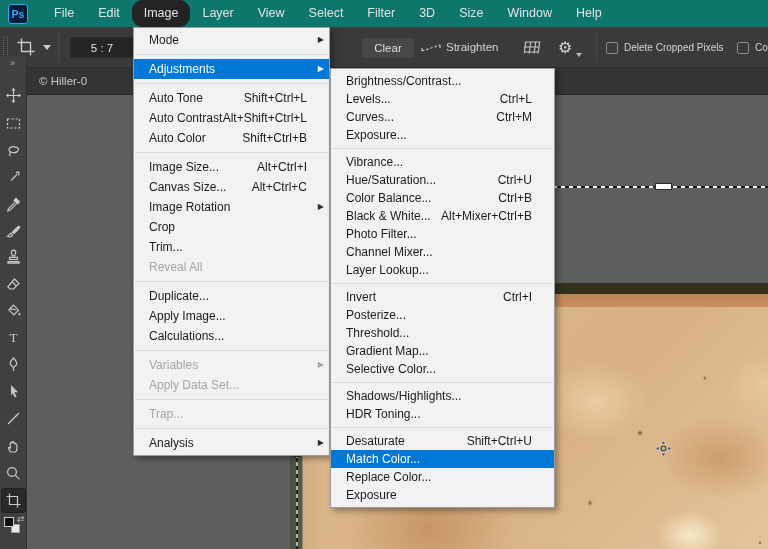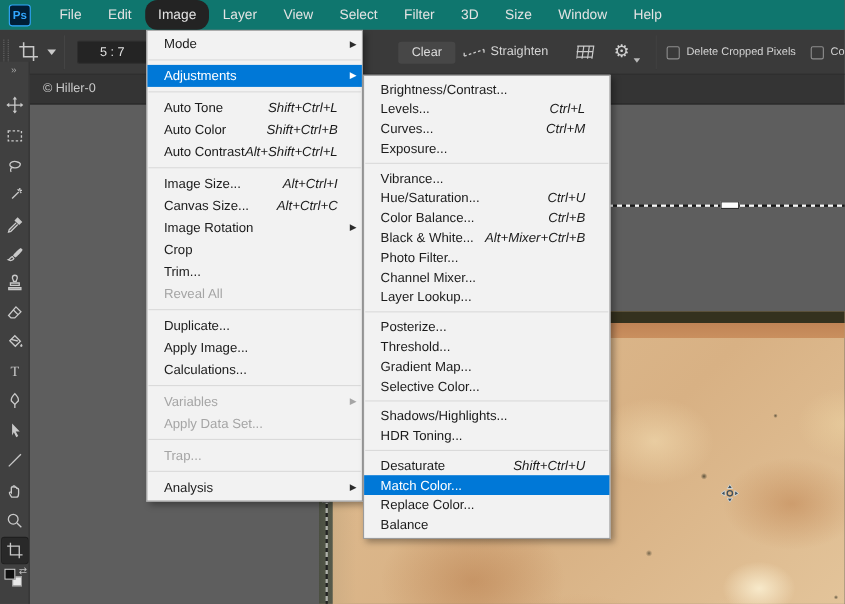--- a/index.html
+++ b/index.html
@@ -75,21 +75,21 @@
   #handle-left { left:293px; top:441px; width:7px; height:16px; }
   #crop-pivot { position:absolute; left:654px; top:439px; z-index:4; }
 
   
   .menu-panel { position:absolute; background:#f2f2f2; border:1px solid #9b9b9b; box-shadow:3px 3px 6px rgba(0,0,0,.35); }
   #image-menu { left:133px; top:27px; width:197px; padding:2px 0; z-index:40; }
   #adj-submenu { left:330px; top:68px; width:225px; padding:3px 0; z-index:41; }
   .menu-item { display:flex; align-items:center; padding:0 8px 0 15px; font-size:12px; color:#1b1b1b; position:relative; }
   #image-menu .menu-item { height:20px; }
   #adj-submenu .menu-item { height:18px; }
-  .mi-shortcut { margin-left:auto; padding-right:14px; white-space:nowrap;font-style:italic; }
+  .mi-shortcut { margin-left:auto; padding-right:14px; white-space:nowrap; }
   .mi-arrow { position:absolute; right:5px; top:50%; transform:translateY(-52%); font-size:8px; color:#2b2b2b; }
   .menu-item.highlighted { background:#0078d7; color:#fff; }
   .menu-item.highlighted .mi-arrow { color:#fff; }
   .menu-item.disabled { color:#a5a5a5;justify-content:center; }
   .menu-item.disabled .mi-arrow { color:#a5a5a5; }
   .menu-sep { height:1px; background:#dadada; margin:4px 1px; }
 </style>
 </head>
 <body>
 
@@ -271,27 +271,27 @@
       <span class="mi-label">Adjustments</span>
       <span class="mi-shortcut"></span>
       <span class="mi-arrow">▶</span>
     </div>
     <div class="menu-sep"></div>
     <div class="menu-item">
       <span class="mi-label">Auto Tone</span>
       <span class="mi-shortcut">Shift+Ctrl+L</span>
     </div>
     <div class="menu-item">
+      <span class="mi-label">Auto Contrast</span>
+      <span class="mi-shortcut">Alt+Shift+Ctrl+L</span>
+    </div>
+    <div class="menu-item">
       <span class="mi-label">Auto Color</span>
       <span class="mi-shortcut">Shift+Ctrl+B</span>
     </div>
-    <div class="menu-item">
-      <span class="mi-label">Auto Contrast</span>
-      <span class="mi-shortcut">Alt+Shift+Ctrl+L</span>
-    </div>
     <div class="menu-sep"></div>
     <div class="menu-item">
       <span class="mi-label">Image Size...</span>
       <span class="mi-shortcut">Alt+Ctrl+I</span>
     </div>
     <div class="menu-item">
       <span class="mi-label">Canvas Size...</span>
       <span class="mi-shortcut">Alt+Ctrl+C</span>
     </div>
     <div class="menu-item">
@@ -387,20 +387,24 @@
     <div class="menu-item">
       <span class="mi-label">Channel Mixer...</span>
       <span class="mi-shortcut"></span>
     </div>
     <div class="menu-item">
       <span class="mi-label">Layer Lookup...</span>
       <span class="mi-shortcut"></span>
     </div>
     <div class="menu-sep"></div>
     <div class="menu-item">
+      <span class="mi-label">Invert</span>
+      <span class="mi-shortcut">Ctrl+I</span>
+    </div>
+    <div class="menu-item">
       <span class="mi-label">Posterize...</span>
       <span class="mi-shortcut"></span>
     </div>
     <div class="menu-item">
       <span class="mi-label">Threshold...</span>
       <span class="mi-shortcut"></span>
     </div>
     <div class="menu-item">
       <span class="mi-label">Gradient Map...</span>
       <span class="mi-shortcut"></span>
@@ -425,16 +429,16 @@
     </div>
     <div class="menu-item highlighted">
       <span class="mi-label">Match Color...</span>
       <span class="mi-shortcut"></span>
     </div>
     <div class="menu-item">
       <span class="mi-label">Replace Color...</span>
       <span class="mi-shortcut"></span>
     </div>
     <div class="menu-item">
-      <span class="mi-label">Balance</span>
+      <span class="mi-label">Exposure</span>
       <span class="mi-shortcut"></span>
     </div>
   </div>
 
 </body></html>

